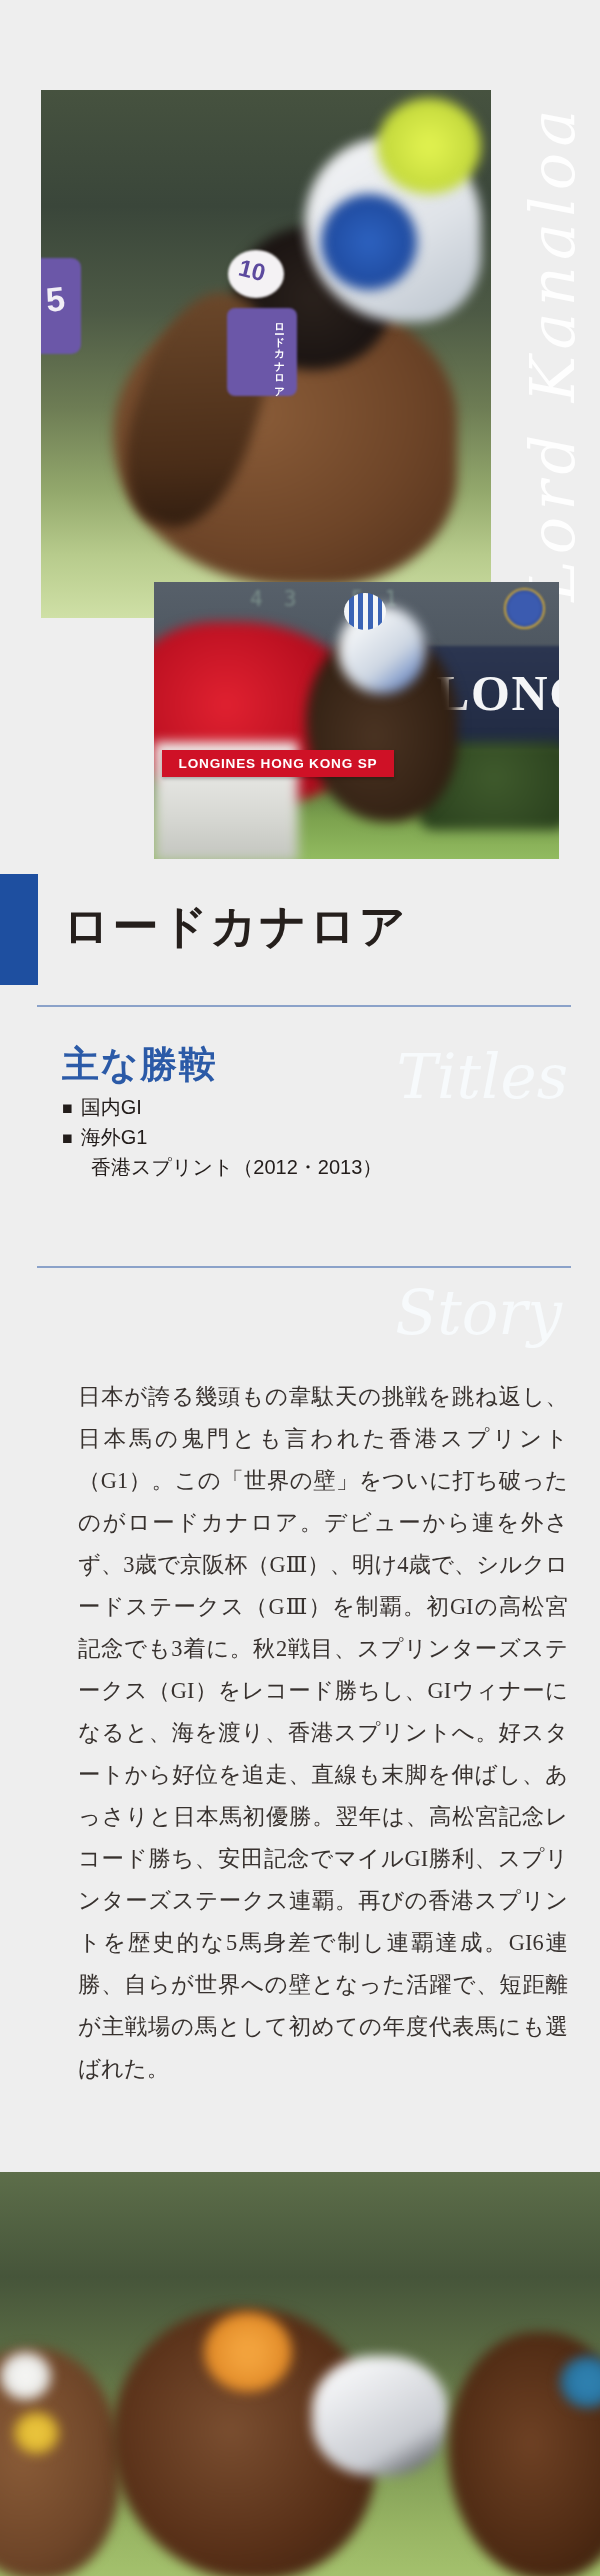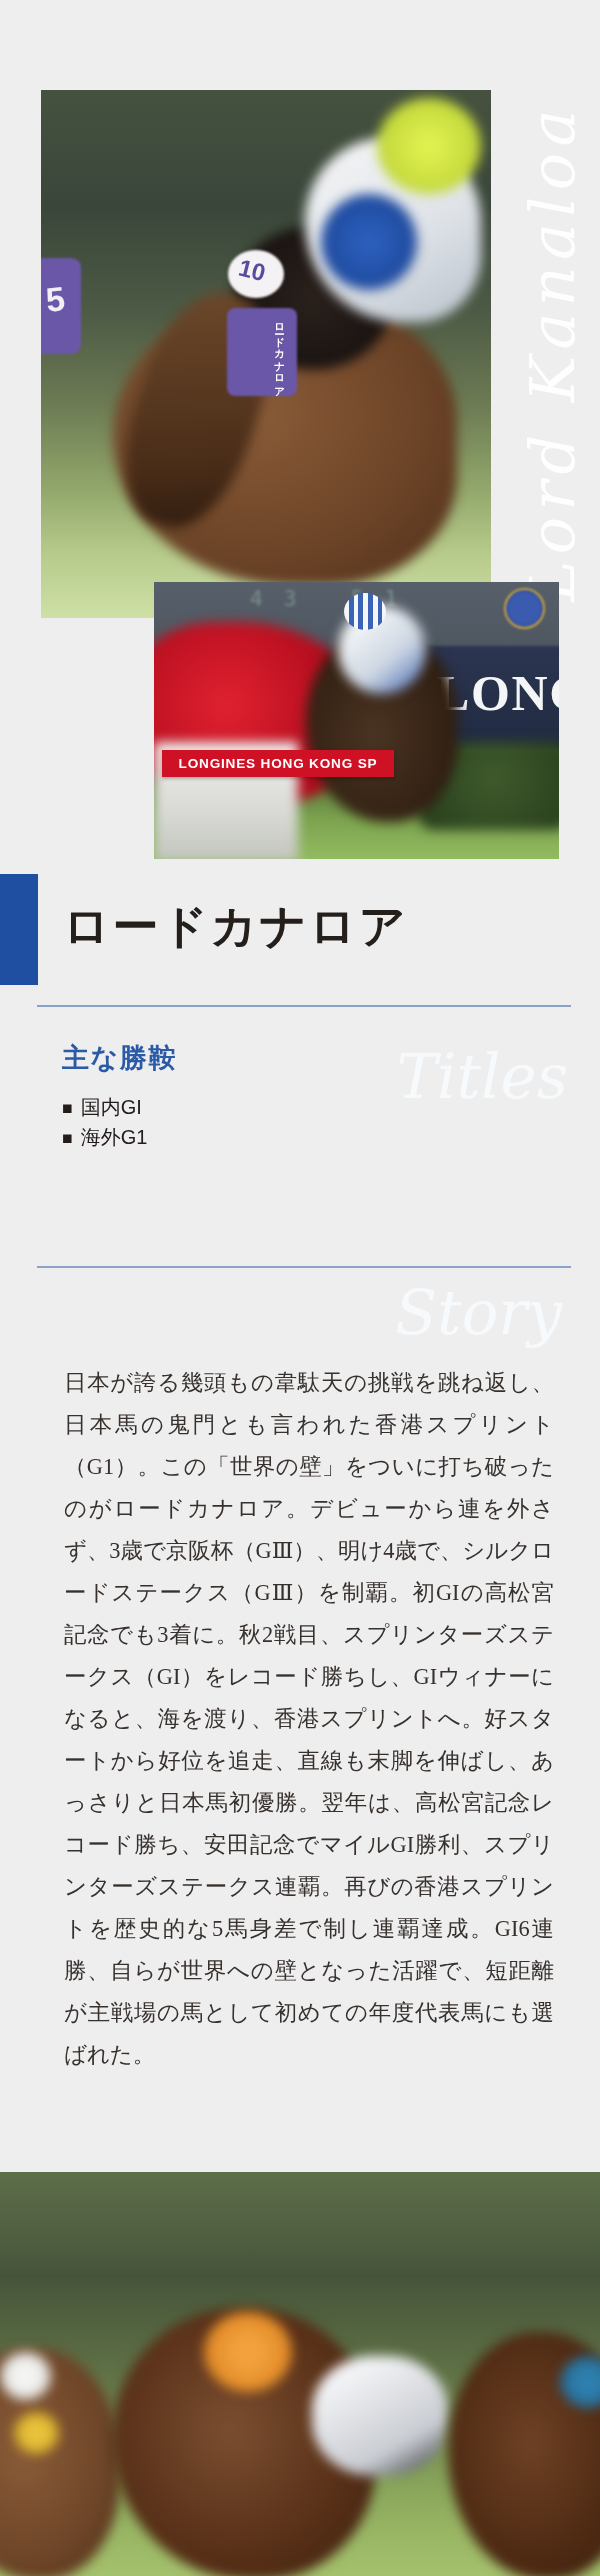--- a/index.html
+++ b/index.html
@@ -91,21 +91,21 @@
   .divider.d1{top:1005px;}
   .divider.d2{top:1266px;}
 
   
   .watermark{font-style:italic;font-size:61px;line-height:1.05;color:#f7fafc;
     font-family:"DejaVu Serif","Liberation Serif",serif;z-index:2;}
   .wm-titles{right:32px;top:1045px;}
   .wm-story{right:38px;top:1281px;}
 
   
-  .titles-heading{left:62px;top:1040px;font-size:27px;letter-spacing:1.6px;
+  .titles-heading{left:62px;top:1040px;font-size:37px;letter-spacing:1.6px;
     color:#2b5aa7;font-weight:700;z-index:3;}
   .titles-list{left:62px;top:1093px;width:496px;z-index:3;
     font-family:"Liberation Sans","DejaVu Sans",sans-serif;
     font-weight:400;font-size:20px;line-height:29px;color:#221c1a;}
   .t-line{padding-left:29px;}
   .t-row .bullet{margin-right:8px;font-size:17.6px;color:#221c1a;}
 
   
   .story{left:62px;top:1360px;width:490px;font-size:22.4px;line-height:42px;
     color:#37312e;text-align:justify;z-index:3;}
@@ -173,25 +173,26 @@
 <div class="abs watermark wm-titles">Titles</div>
 <div class="abs titles-heading">主な勝鞍</div>
 
 <div class="abs titles-list">
   <div class="t-row">
     <span class="bullet">■</span><span>国内GI</span>
   </div>
   <div class="t-row">
     <span class="bullet">■</span><span>海外G1</span>
   </div>
+  <div class="t-line">香港スプリント（2012・2013）</div>
 </div>
 
 <div class="abs divider d2"></div>
 <div class="abs watermark wm-story">Story</div>
-<p class="abs story" style="margin:2px;">日本が誇る幾頭もの韋駄天の挑戦を跳ね返し、日本馬の鬼門とも言われた香港スプリント（G1）。この「世界の壁」をついに打ち破ったのがロードカナロア。デビューから連を外さず、3歳で京阪杯（GⅢ）、明け4歳で、シルクロードステークス（GⅢ）を制覇。初GIの高松宮記念でも3着に。秋2戦目、スプリンターズステークス（GI）をレコード勝ちし、GIウィナーになると、海を渡り、香港スプリントへ。好スタートから好位を追走、直線も末脚を伸ばし、あっさりと日本馬初優勝。翌年は、高松宮記念レコード勝ち、安田記念でマイルGI勝利、スプリンターズステークス連覇。再びの香港スプリントを歴史的な5馬身差で制し連覇達成。GI6連勝、自らが世界への壁となった活躍で、短距離が主戦場の馬として初めての年度代表馬にも選ばれた。</p>
+<p class="abs story" style="margin:16px;">日本が誇る幾頭もの韋駄天の挑戦を跳ね返し、日本馬の鬼門とも言われた香港スプリント（G1）。この「世界の壁」をついに打ち破ったのがロードカナロア。デビューから連を外さず、3歳で京阪杯（GⅢ）、明け4歳で、シルクロードステークス（GⅢ）を制覇。初GIの高松宮記念でも3着に。秋2戦目、スプリンターズステークス（GI）をレコード勝ちし、GIウィナーになると、海を渡り、香港スプリントへ。好スタートから好位を追走、直線も末脚を伸ばし、あっさりと日本馬初優勝。翌年は、高松宮記念レコード勝ち、安田記念でマイルGI勝利、スプリンターズステークス連覇。再びの香港スプリントを歴史的な5馬身差で制し連覇達成。GI6連勝、自らが世界への壁となった活躍で、短距離が主戦場の馬として初めての年度代表馬にも選ばれた。</p>
 
 <div class="abs photo photo-footer">
   <div class="blob pf-horse pf-h2"></div>
   <div class="blob pf-cap-white"></div>
   <div class="blob pf-cap-yellow"></div>
   <div class="blob pf-cap-pink"></div>
   <div class="blob pf-horse pf-h1"></div>
   <div class="blob pf-silks-white"></div>
   <div class="blob pf-cap-orange"></div>
   <div class="blob pf-horse pf-h3"></div>

